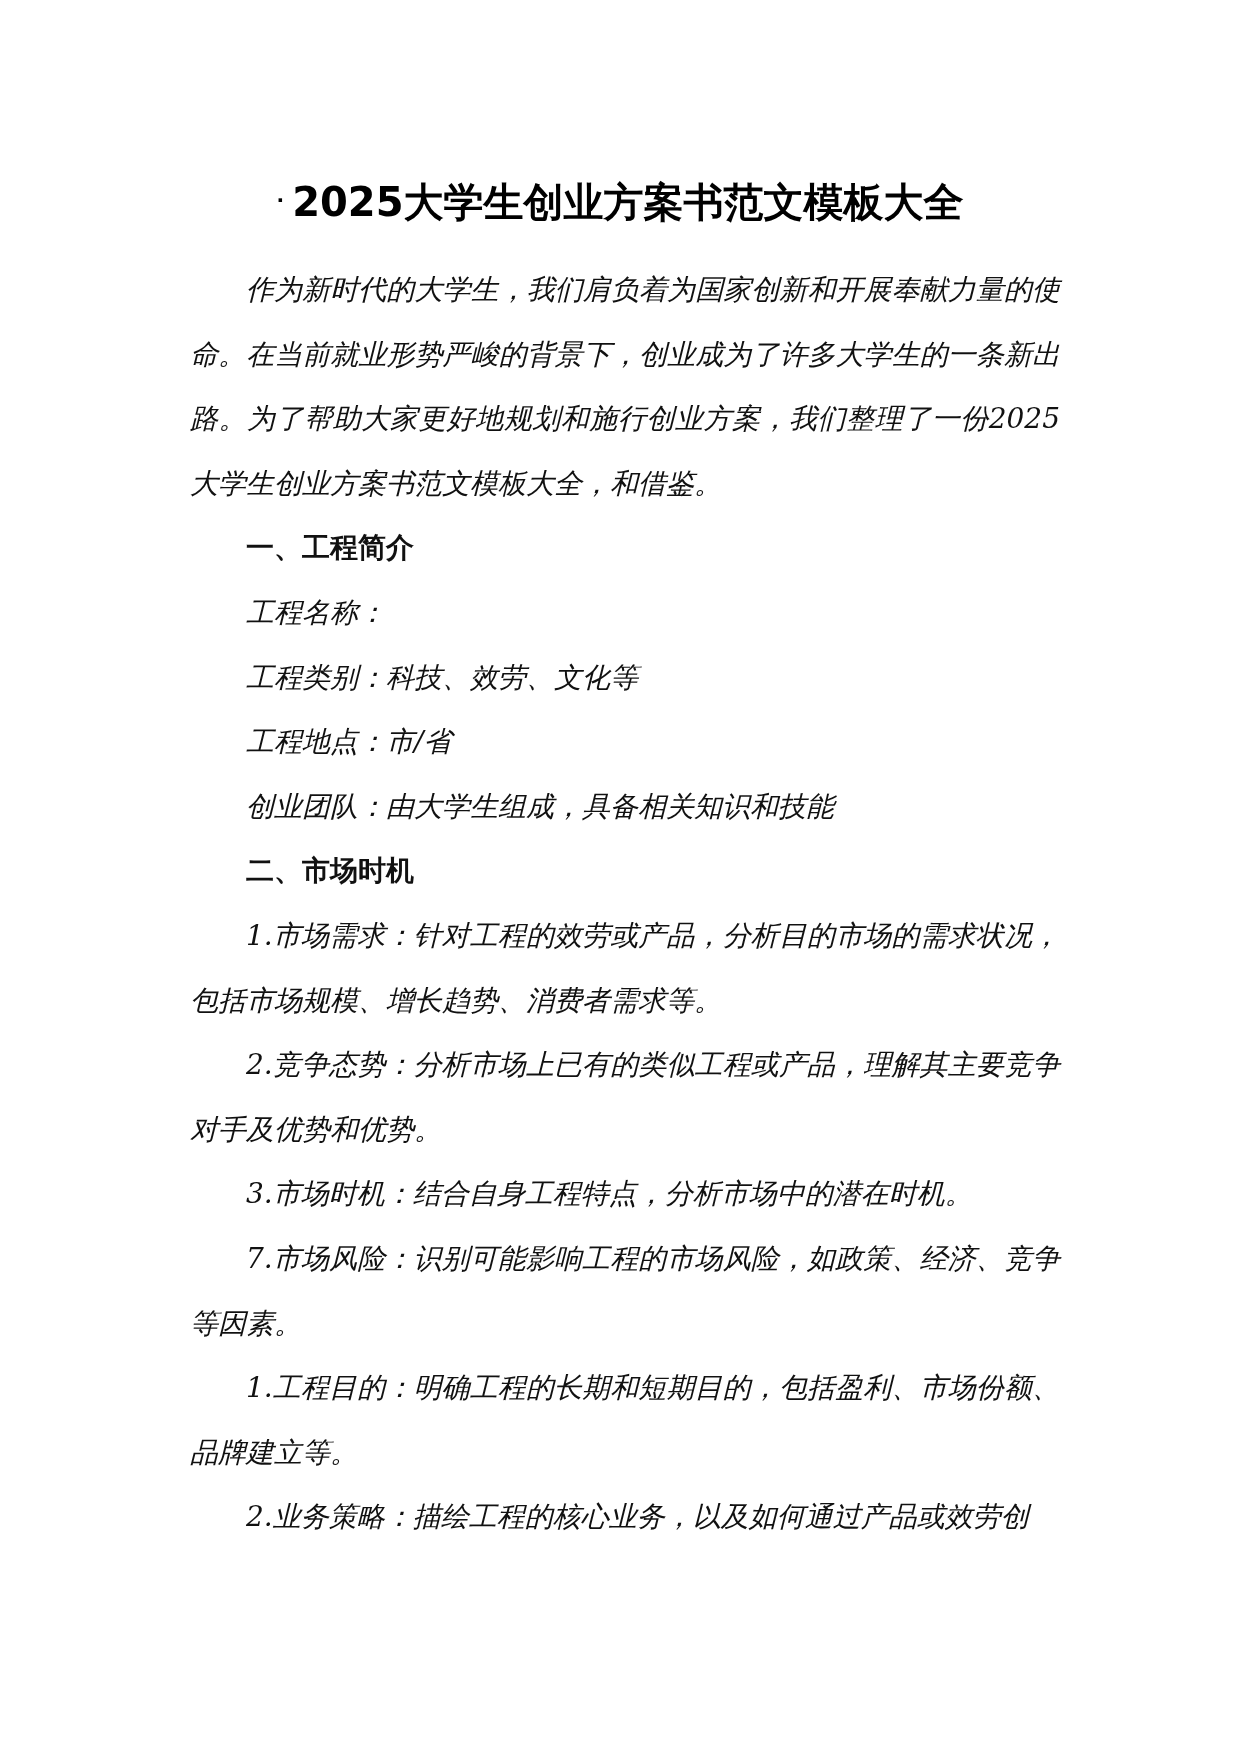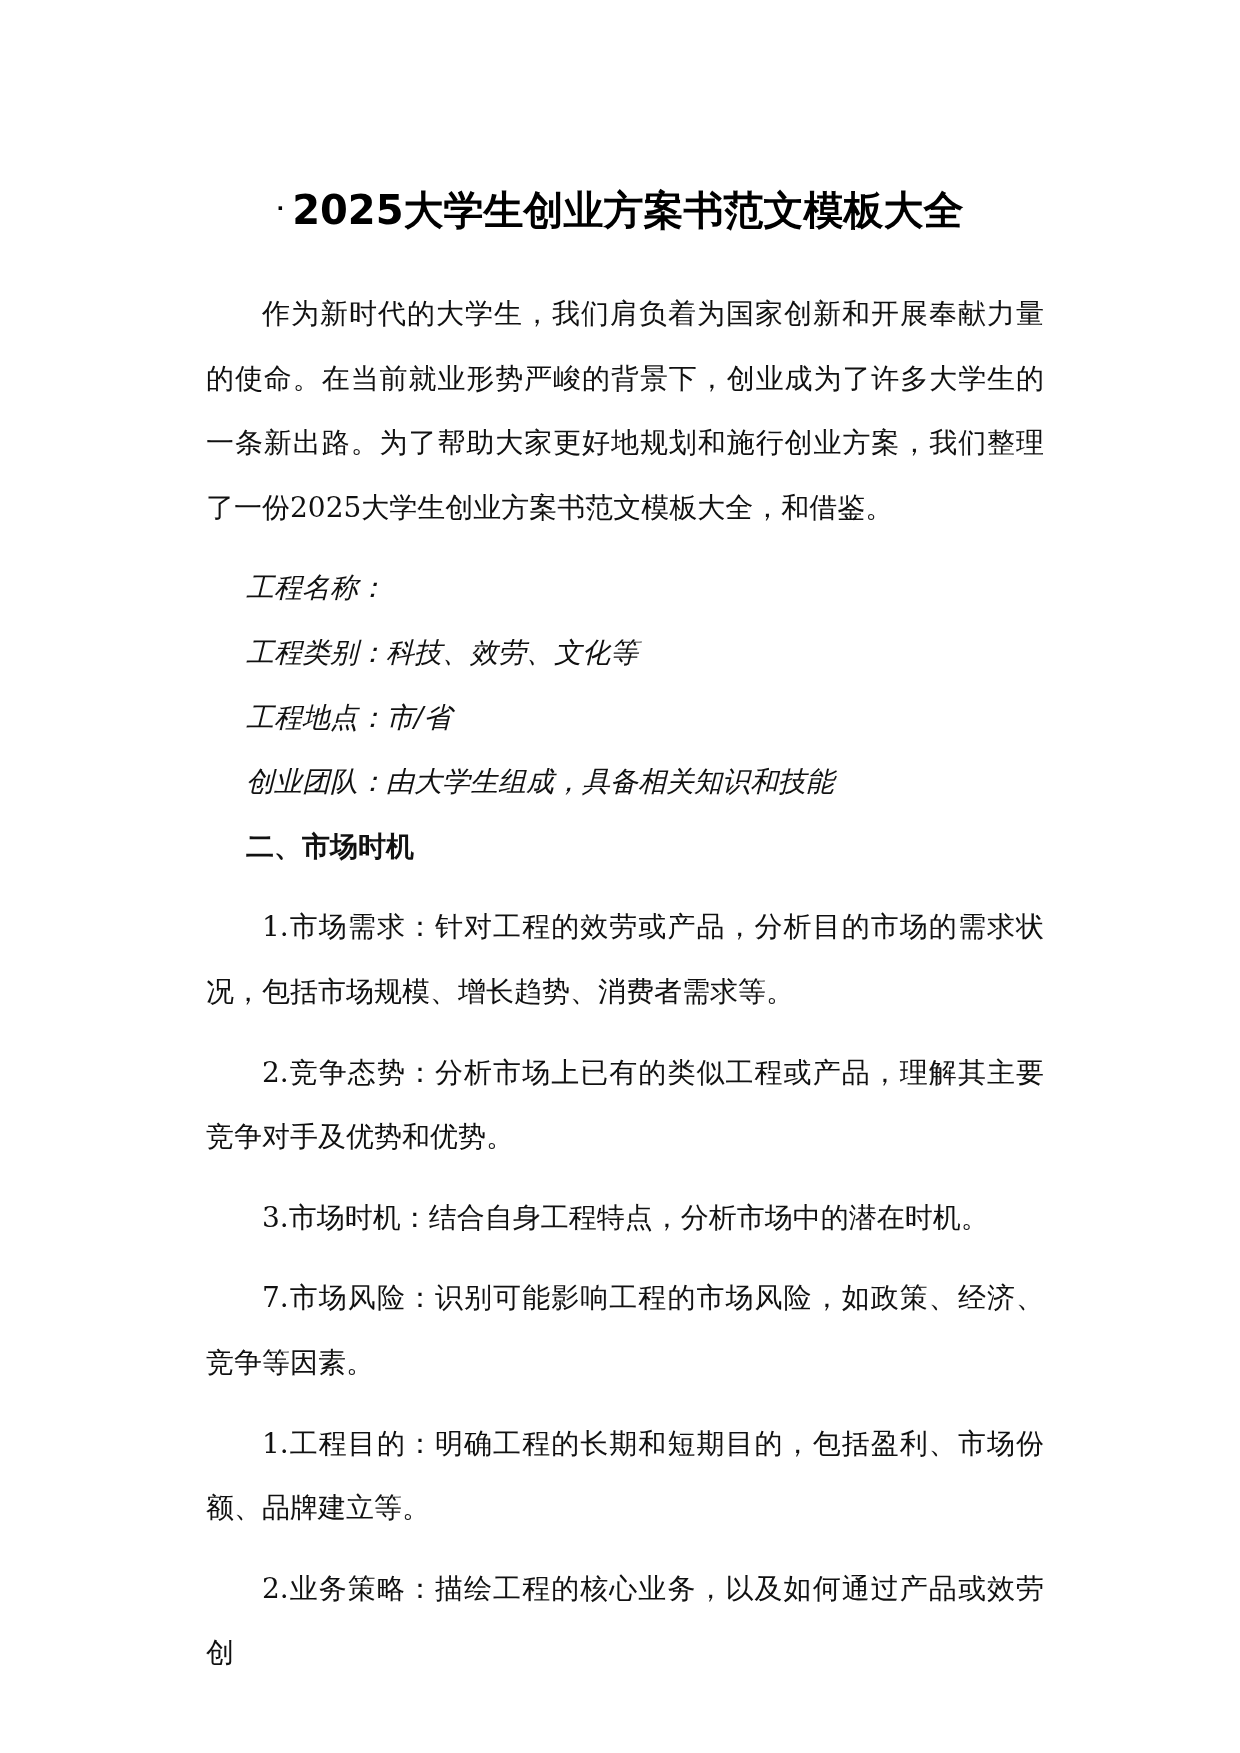--- a/index.html
+++ b/index.html
@@ -10,21 +10,21 @@
     body {
       width: 1240px;
       height: 1753px;
       position: relative;
       overflow: hidden;
       font-family: "DejaVu Serif", "Liberation Serif", serif;
       color: #111111;
     }
     .page {
       position: absolute;
-      left: 0; top: 8px;
+      left: 0; top: 0;
       width: 1240px; height: 1239px;
       background: #ffffff;
     }
     .title {
       position: absolute;
       left: 0;
       width: 1240px;
       top: 176px;
       text-align: center;
       font-family: "DejaVu Sans", "Liberation Sans", sans-serif;
@@ -46,22 +46,23 @@
       position: absolute;
       left: 190px;
       width: 870px;
       top: 258px;
       font-size: 28px;
       line-height: 64.6px;
       text-align: justify;
       text-justify: inter-character;
     }
     .para {
-      margin: 16px;
+      margin: 0;
       text-indent: 2em;
+      font-style: italic;
     }
     .line-para {
       margin: 0;
       padding-left: 2em;
       font-style: italic;
     }
     .heading {
       margin: 0;
       padding-left: 2em;
       font-family: "DejaVu Sans", "Liberation Sans", sans-serif;
@@ -71,20 +72,21 @@
   </style>
 </head>
 <body>
 
 <div class="page">
   <div class="title"><span class="dot">·</span><span>2025大学生创业方案书范文模板大全</span></div>
 
   <div class="body">
     <p class="para">作为新时代的大学生，我们肩负着为国家创新和开展奉献力量的使命。在当前就业形势严峻的背景下，创业成为了许多大学生的一条新出路。为了帮助大家更好地规划和施行创业方案，我们整理了一份2025大学生创业方案书范文模板大全，和借鉴。</p>
 
+    <p class="heading">一、工程简介</p>
     <p class="line-para">工程名称：</p>
     <p class="line-para">工程类别：科技、效劳、文化等</p>
     <p class="line-para">工程地点：市/省</p>
     <p class="line-para">创业团队：由大学生组成，具备相关知识和技能</p>
 
     <p class="heading">二、市场时机</p>
     <p class="para">1.市场需求：针对工程的效劳或产品，分析目的市场的需求状况，包括市场规模、增长趋势、消费者需求等。</p>
     <p class="para">2.竞争态势：分析市场上已有的类似工程或产品，理解其主要竞争对手及优势和优势。</p>
     <p class="para">3.市场时机：结合自身工程特点，分析市场中的潜在时机。</p>
     <p class="para">7.市场风险：识别可能影响工程的市场风险，如政策、经济、竞争等因素。</p>

